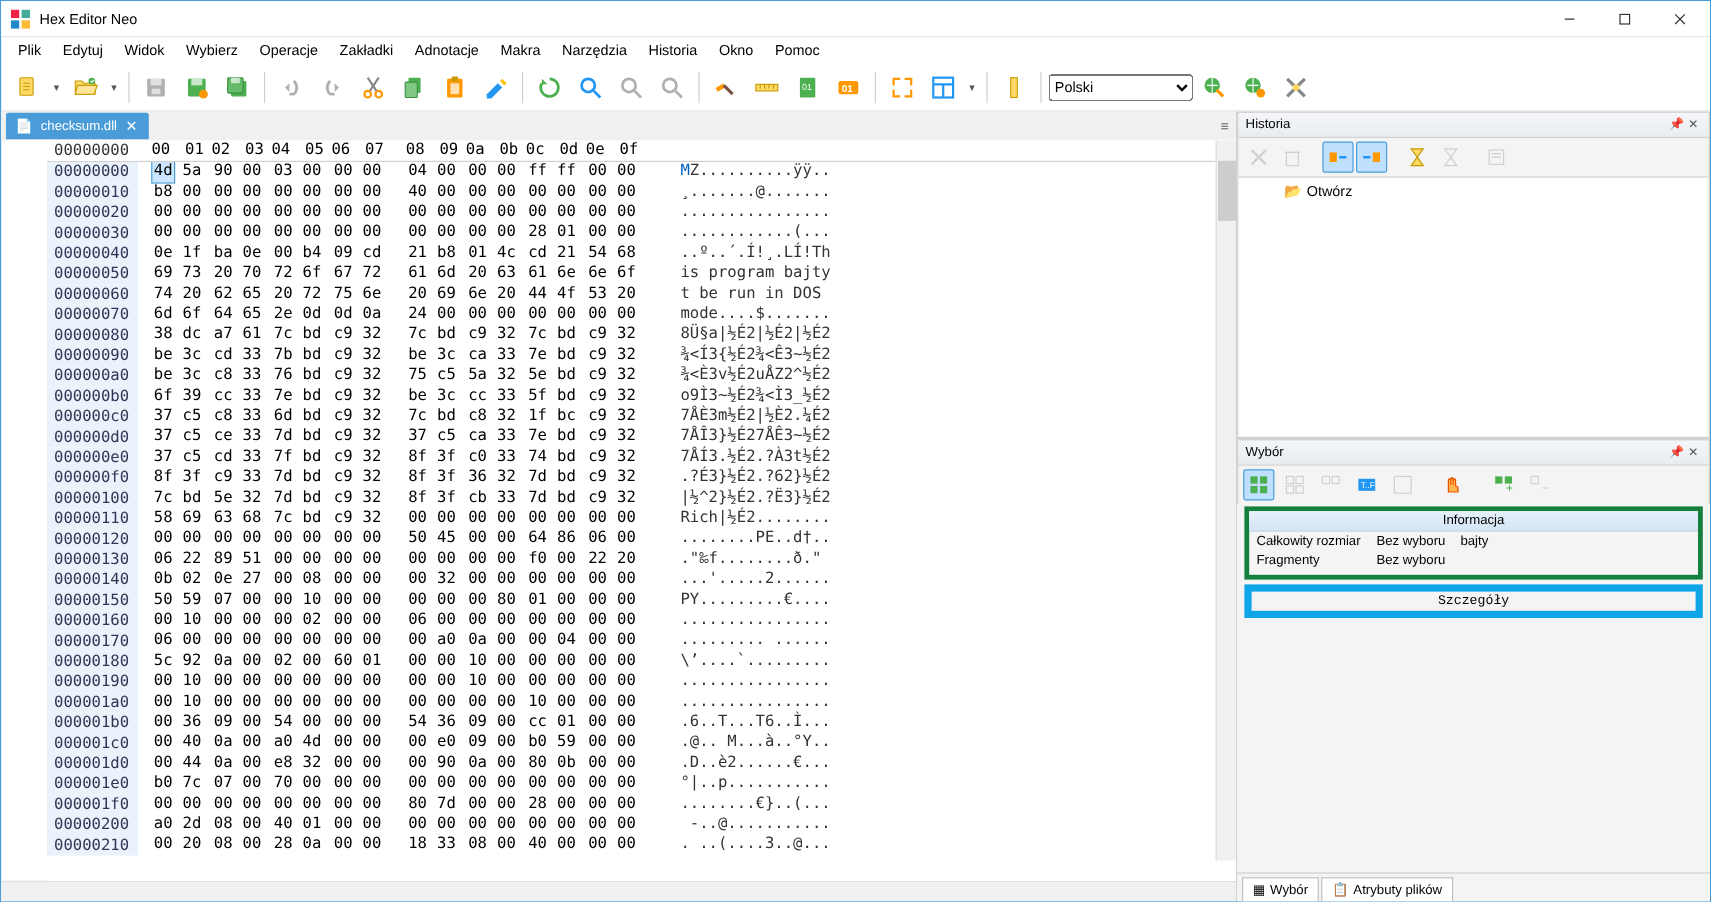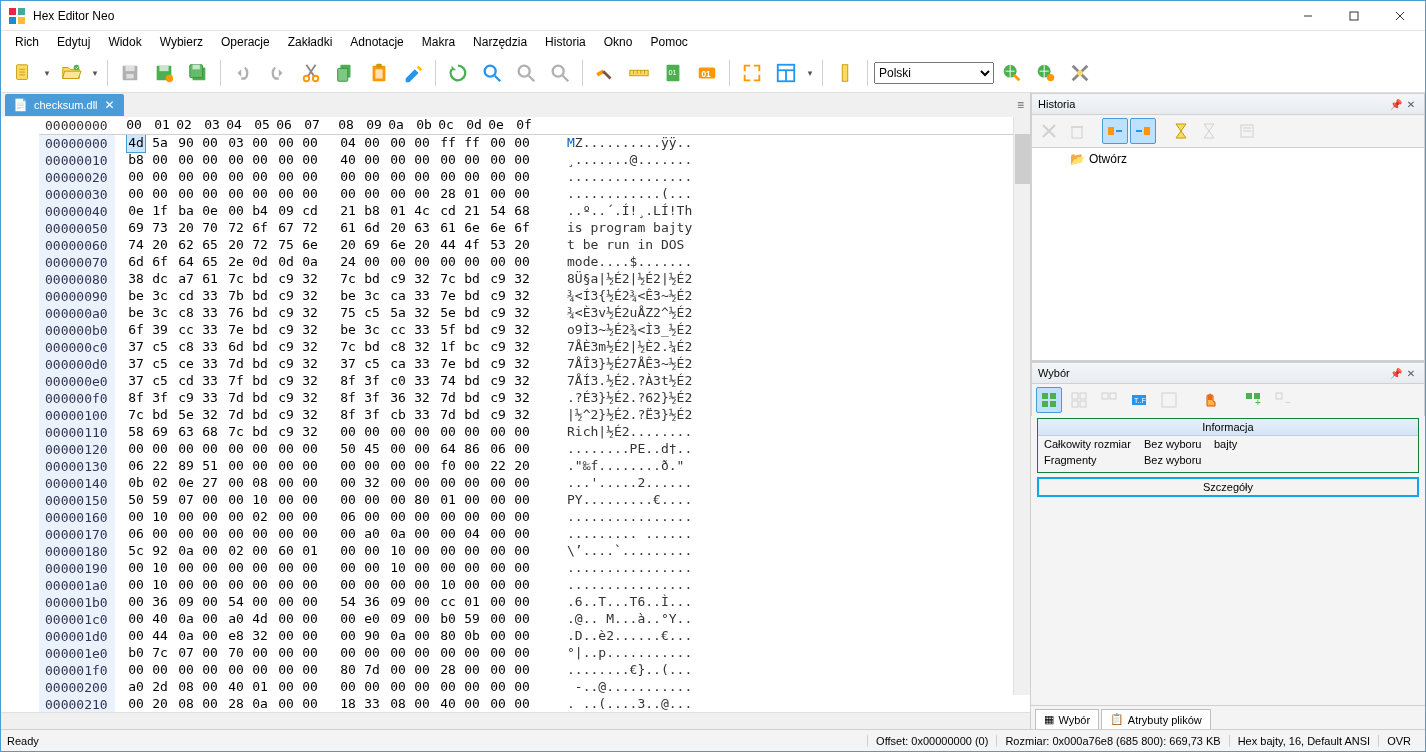--- a/index.html
+++ b/index.html
@@ -44,27 +44,27 @@
 .panel-title .spacer { flex: 1; }
 .panel-title .pin, .panel-title .px { width: 14px; height: 14px; display: flex; align-items: center; justify-content: center; cursor: pointer; font-size: 10px; color: #555; }
 .hist-tools { height: 32px; display: flex; align-items: center; padding: 2px 4px; gap: 2px; border-left: 1px solid #d0d0d0; border-right: 1px solid #d0d0d0; }
 .ht-btn { width: 26px; height: 26px; display: flex; align-items: center; justify-content: center; border-radius: 2px; }
 .ht-btn.active { background: #bfe0ff; border: 1px solid #4a9cd8; }
 .hist-body { flex: 1; background: #fff; border: 1px solid #d0d0d0; padding: 4px; font-size: 12px; }
 .hist-body .node { padding: 2px 0 2px 12px; }
 .hist-body .child { padding-left: 34px; display: flex; align-items: center; gap: 4px; }
 .wybor-panel { border-top: 1px solid #d0d0d0; }
 .wybor-tools { height: 32px; display: flex; align-items: center; padding: 2px 4px; gap: 4px; border-left: 1px solid #d0d0d0; border-right: 1px solid #d0d0d0; }
-.info-box { margin: 2px 6px; border: 1px solid #15803d; }
+.info-box { margin: 2px 6px; border: 4px solid #15803d; }
 .info-head { background: linear-gradient(#e6f0fb,#d4e5f5); text-align: center; font-size: 11px; padding: 2px; border-bottom: 1px solid #c0d0e0; }
 .info-grid { padding: 2px 6px; font-size: 11px; }
 .info-grid .r { display: flex; height: 16px; }
 .info-grid .r .c1 { width: 100px; }
 .info-grid .r .c2 { width: 70px; }
-.szcz { margin: 4px 6px; border: 2px solid #0ea5e9; text-align: center; font-size: 11px; padding: 2px; background: #f4f4f4; }
+.szcz { margin: 4px 6px; border: 6px solid #0ea5e9; text-align: center; font-size: 11px; padding: 2px; background: #f4f4f4; font-family: Liberation Mono, monospace; }
 .right-tabs { height: 24px; display: flex; align-items: flex-end; padding: 0 4px; gap: 2px; background: #f4f4f4; border-top: 1px solid #d0d0d0; }
 .rt-tab { padding: 3px 8px; font-size: 11px; background: #fff; border: 1px solid #c0c0c0; border-bottom: none; display: flex; align-items: center; gap: 4px; }
 .statusbar { height: 22px; border-top: 1px solid #d0d0d0; display: flex; align-items: center; font-size: 11px; padding: 0 6px; background: #f4f4f4; }
 .statusbar .s-left { width: 200px; }
 .statusbar .s-fill { flex: 1; }
 .statusbar .s-seg { padding: 0 8px; border-left: 1px solid #d0d0d0; }
 .scroll-v { width: 17px; background: #f0f0f0; border-left: 1px solid #e0e0e0; position: absolute; right: 0; top: 0; bottom: 17px; }
 .scroll-v .thumb { width: 15px; height: 50px; background: #cdcdcd; margin: 17px auto 0; }
 .scroll-h { height: 17px; background: #f0f0f0; border-top: 1px solid #e0e0e0; }
 </style>
@@ -96,21 +96,21 @@
       <div class="win-btn">
           <svg width="10" height="10">
             <line x1="1" y1="1" x2="9" y2="9" stroke="#333"></line>
             <line x1="9" y1="1" x2="1" y2="9" stroke="#333"></line>
           </svg>
         </div>
     </div>
   </div>
 
   <div class="menubar">
-    <span>Rich</span>
+    <span>Plik</span>
     <span>Edytuj</span>
     <span>Widok</span>
     <span>Wybierz</span>
     <span>Operacje</span>
     <span>Zakładki</span>
     <span>Adnotacje</span>
     <span>Makra</span>
     <span>Narzędzia</span>
     <span>Historia</span>
     <span>Okno</span>
@@ -1864,21 +1864,13 @@
             <span>Wybór</span>
           </div>
         <div class="rt-tab">
             <span>📋</span>
             <span>Atrybuty plików</span>
           </div>
       </div>
     </div>
   </div>
 
-  <div class="statusbar">
-    <div class="s-left">Ready</div>
-    <div class="s-fill"></div>
-    <div class="s-seg">Offset: 0x00000000 (0)</div>
-    <div class="s-seg">Rozmiar: 0x000a76e8 (685 800): 669,73 KB</div>
-    <div class="s-seg">Hex bajty, 16, Default ANSI</div>
-    <div class="s-seg">OVR</div>
-  </div>
 </div>
 
 </body></html>

